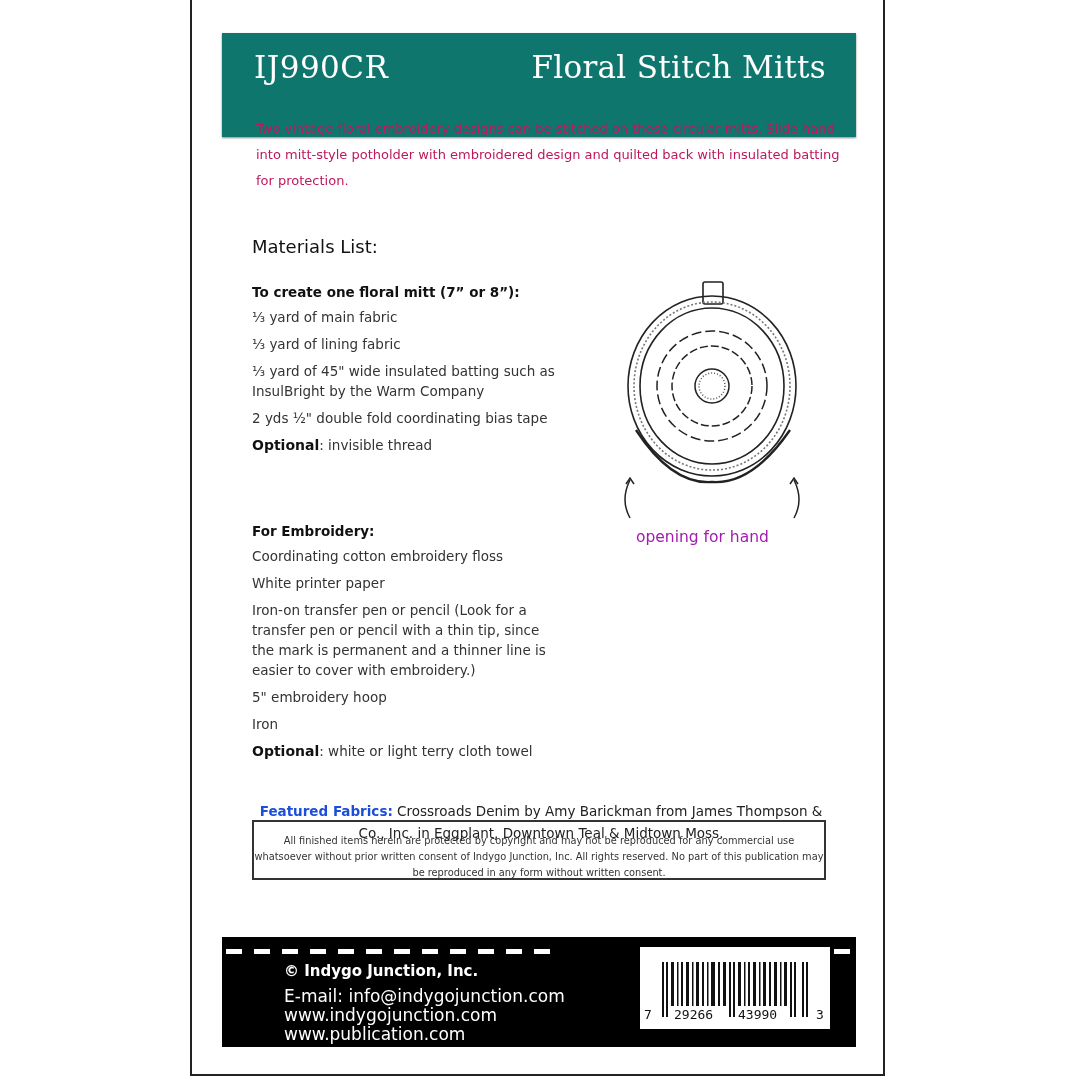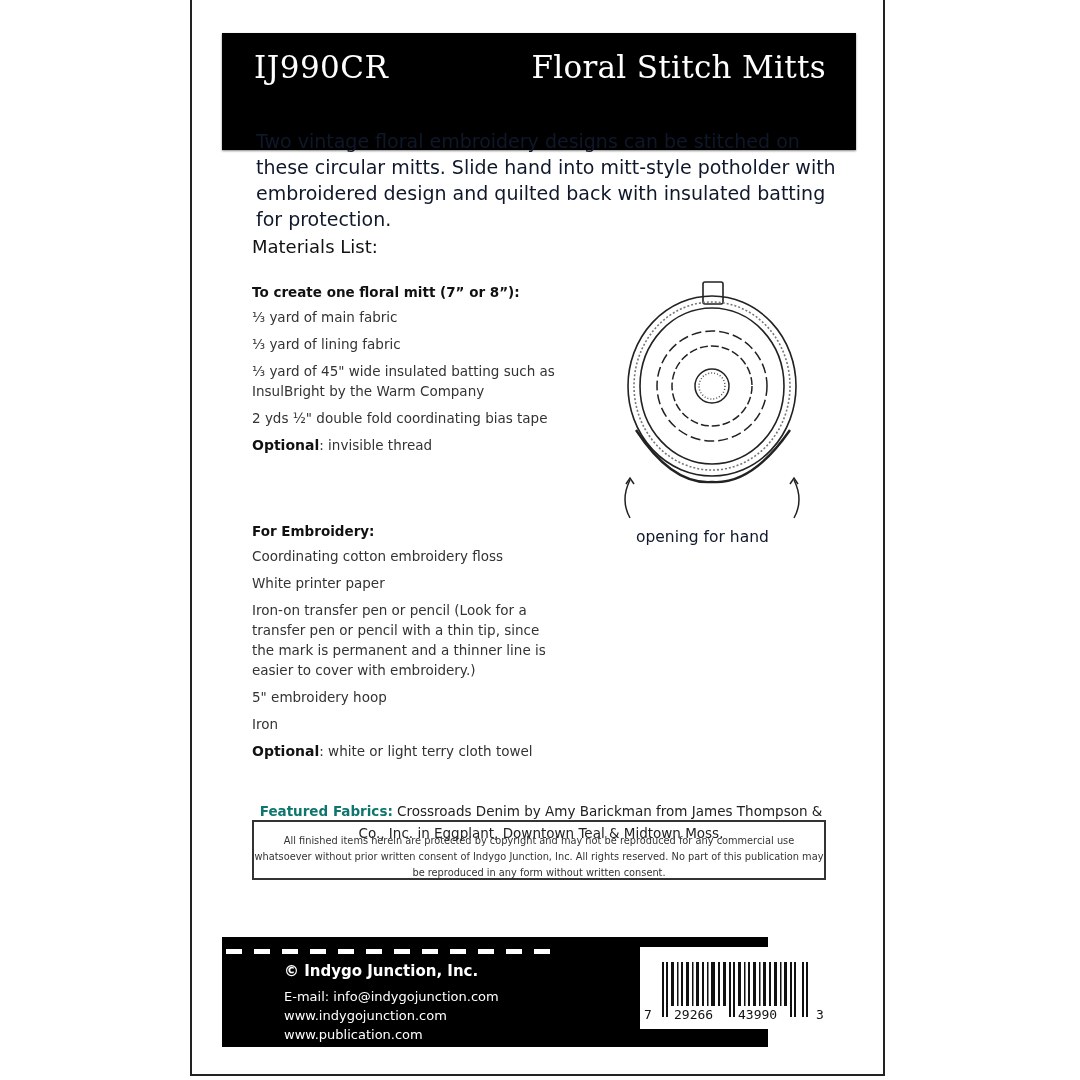--- a/index.html
+++ b/index.html
@@ -6,74 +6,74 @@
   body {
     width: 1080px; height: 1080px; background: #ffffff;
     position: relative; overflow: hidden;
     font-family: "DejaVu Sans", sans-serif; color: #1a1a1a;
   }
   .card {
     position: absolute; left: 190px; top: -2px; width: 695px; height: 1078px;
     border: 2px solid #222; background: #fff; box-sizing: border-box;
   }
   .header-bar {
-    position: absolute; left: 222px; top: 33px; width: 634px; height: 117px;
-    background: #000000; box-shadow: 0 1px 2px #888;
+    position: absolute; left: 222px; top: 33px; width: 634px; height: 104px;
+    background: #0f766e; box-shadow: 0 1px 2px #888;
   }
   .sku {
     position: absolute; left: 32px; top: 16px;
     font-family: "DejaVu Serif", serif; font-size: 31px; color: #fff; letter-spacing: 0.5px;
   }
   .title {
     position: absolute; right: 30px; top: 16px;
     font-family: "DejaVu Serif", serif; font-size: 31px; color: #fff; letter-spacing: 0.3px;
   }
   .intro {
-    position: absolute; left: 256px; top: 128px; width: 590px;
-    font-size: 19px; line-height: 26px; color: #0f172a;
+    position: absolute; left: 256px; top: 116px; width: 590px;
+    font-size: 13px; line-height: 26px; color: #be185d;
   }
   .mat-title {
     position: absolute; left: 252px; top: 236px;
     font-size: 18px; font-weight: normal; color: #111;
   }
   .list { position: absolute; left: 252px; width: 330px; font-size: 13.5px; color: #333; }
   .list .sub { font-weight: bold; color: #111; font-size: 13.5px; margin-bottom: 7px; }
   .list .item { line-height: 20px; margin-bottom: 7px; }
   .list .item b { color: #111; font-size: 14px; }
   .list1 { top: 268px; margin-top: 16px; }
   .list2 { top: 523px; }
   .illus { position: absolute; left: 612px; top: 280px; width: 200px; height: 240px; }
   .opening {
-    position: absolute; left: 636px; top: 528px; font-size: 15.5px; color: #0f172a;
+    position: absolute; left: 636px; top: 528px; font-size: 15.5px; color: #a21caf;
   }
   .featured {
     position: absolute; left: 258px; top: 800px; width: 566px; text-align: center;
     font-size: 13.5px; line-height: 22px; color: #222;
   }
-  .featured b { color: #0f766e; }
+  .featured b { color: #1d4ed8; }
   .legal {
     position: absolute; left: 252px; top: 820px; width: 574px; height: 60px;
     border: 2px solid #333; box-sizing: border-box; text-align: center;
     font-size: 9.8px; line-height: 16px; color: #333; padding-top: 11px;
   }
   .footer-bar {
-    position: absolute; left: 222px; top: 937px; width: 546px; height: 110px;
+    position: absolute; left: 222px; top: 937px; width: 634px; height: 110px;
     background: #000;
   }
   .dashes {
     position: absolute; left: 4px; top: 12px; width: 326px; height: 5px;
     background: repeating-linear-gradient(to right, #fff 0 16px, transparent 16px 28px);
   }
   .dash-right {
     position: absolute; left: 612px; top: 12px; width: 16px; height: 5px; background: #fff;
   }
   .company {
     position: absolute; left: 62px; top: 25px; color: #fff; font-size: 15px; font-weight: bold;
   }
-  .contact { position: absolute; left: 62px; top: 50px; color: #fff; font-size: 13px; line-height: 19px; }
+  .contact { position: absolute; left: 62px; top: 50px; color: #fff; font-size: 17px; line-height: 19px; }
   .barcode-box {
     position: absolute; left: 418px; top: 10px; width: 190px; height: 82px; background: #fff;
   }
   .bars { position: absolute; left: 12px; top: 15px; width: 166px; height: 55px; }
   .bc-num { position: absolute; font-family: "DejaVu Sans Mono", monospace; font-size: 13px; color: #111; }
 </style>
 </head>
 <body>
 
 <div class="card"></div>

